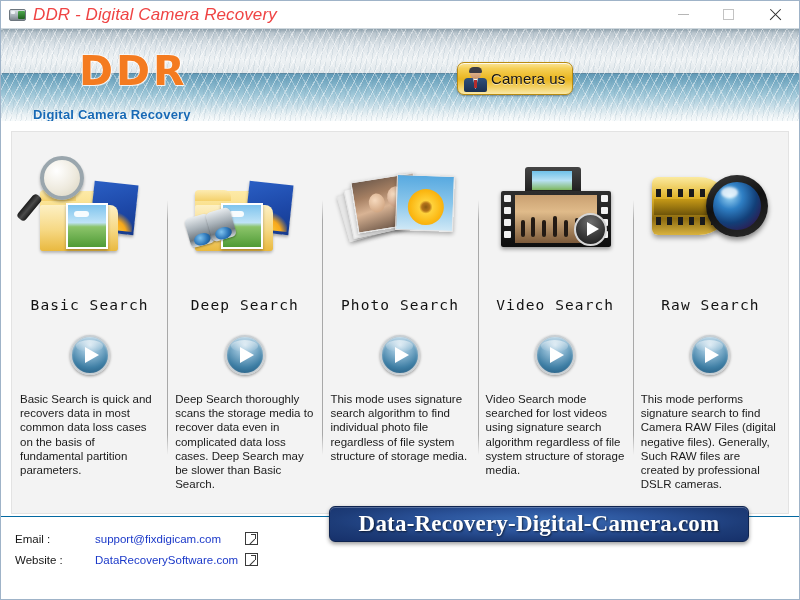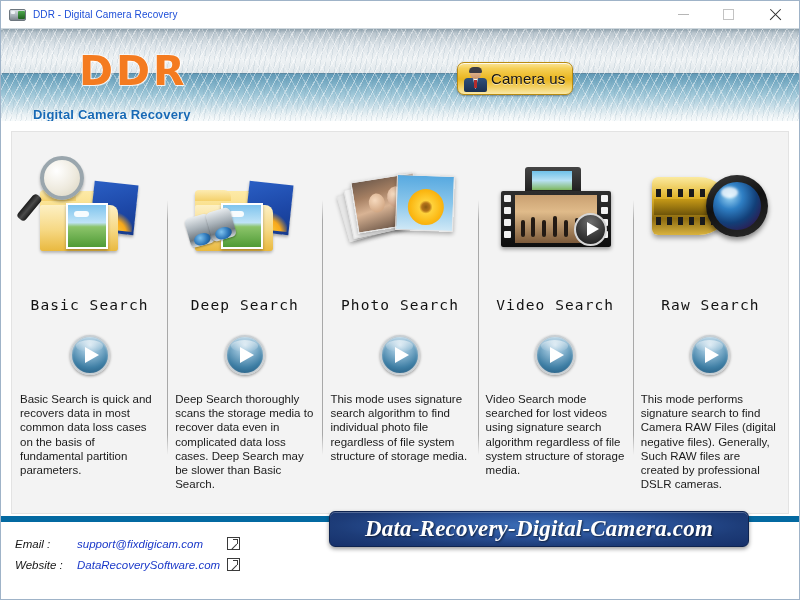--- a/index.html
+++ b/index.html
@@ -49,24 +49,25 @@
     background: linear-gradient(180deg,#4ea84e,#1d5f1d);
     border-radius: 1px;
   }
   .title-icon .cam-vf {
     position: absolute; left: 2px; top: 3px;
     width: 4px; height: 3px;
     background: #eef2f5;
     border-radius: 1px;
   }
   .title-text {
-    font-size: 10px;
-    color: #1d4ed8;
+    font-size: 17px;
+    color: #ef4444;
     white-space: nowrap;
     letter-spacing: .1px;
+    font-style: italic;
   }
   .win-buttons {
     position: absolute;
     right: 0; top: 0;
     height: 27px;
     display: flex;
   }
   .win-btn {
     width: 45px; height: 27px;
     display: flex; align-items: center; justify-content: center;
@@ -514,40 +515,40 @@
     width: 17px; height: 11px; border-radius: 50%;
     background: rgba(255,255,255,.75);
     filter: blur(1px);
   }
 
   
   .footer {
     position: relative;
     height: 74px;
     background: #ffffff;
-    border-top: 6px solid #0369a1;
-    box-sizing: border-box;
-    font-style: italic;
+    border-top: 1px solid #0369a1;
+    box-sizing: border-box;
   }
   .contact-lines {
     position: absolute;
     left: 14px; top: 11px;
     font-size: 11.5px;
     color: #111;
   }
   .cline {
     display: flex;
     align-items: center;
     height: 21px;
   }
   .clabel { width: 62px; color: #161616; }
   .clink {
     color: #1b39c9;
     width: 150px;
     cursor: pointer;
+    margin-left: 18px;
   }
   .ext-icon {
     display: inline-block;
     width: 13px; height: 13px;
     border: 1.4px solid #3a3a3a;
     position: relative;
     cursor: pointer;
     box-sizing: border-box;
   }
   .ext-icon::before {

